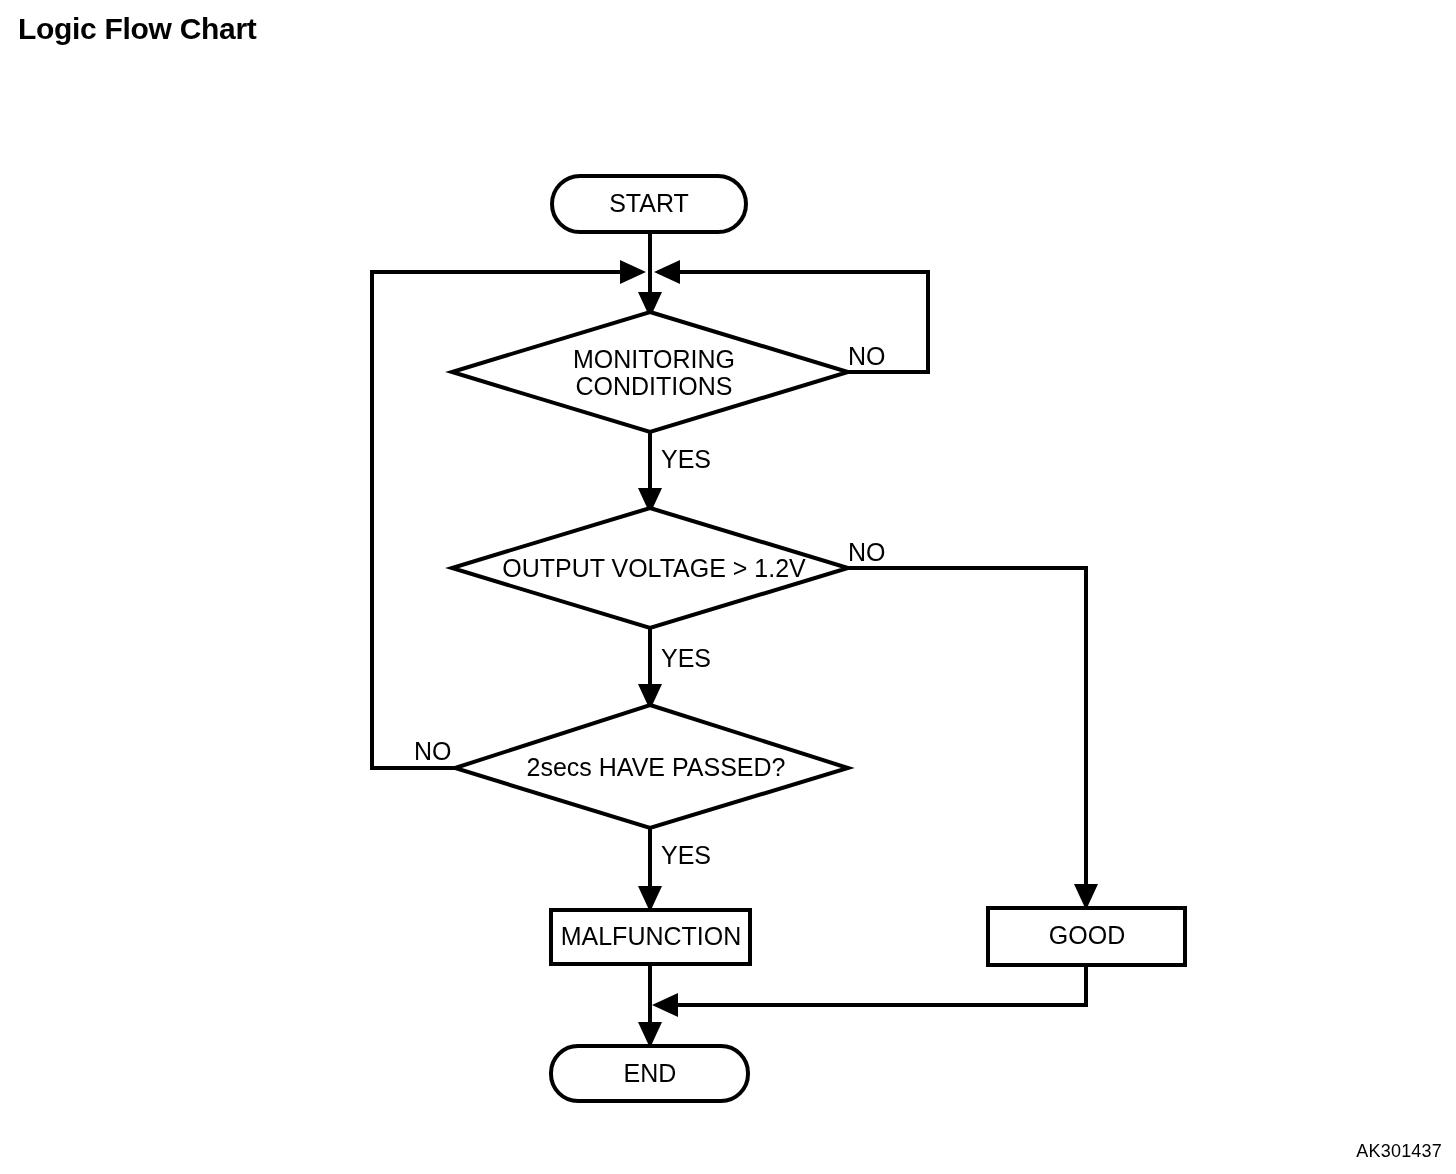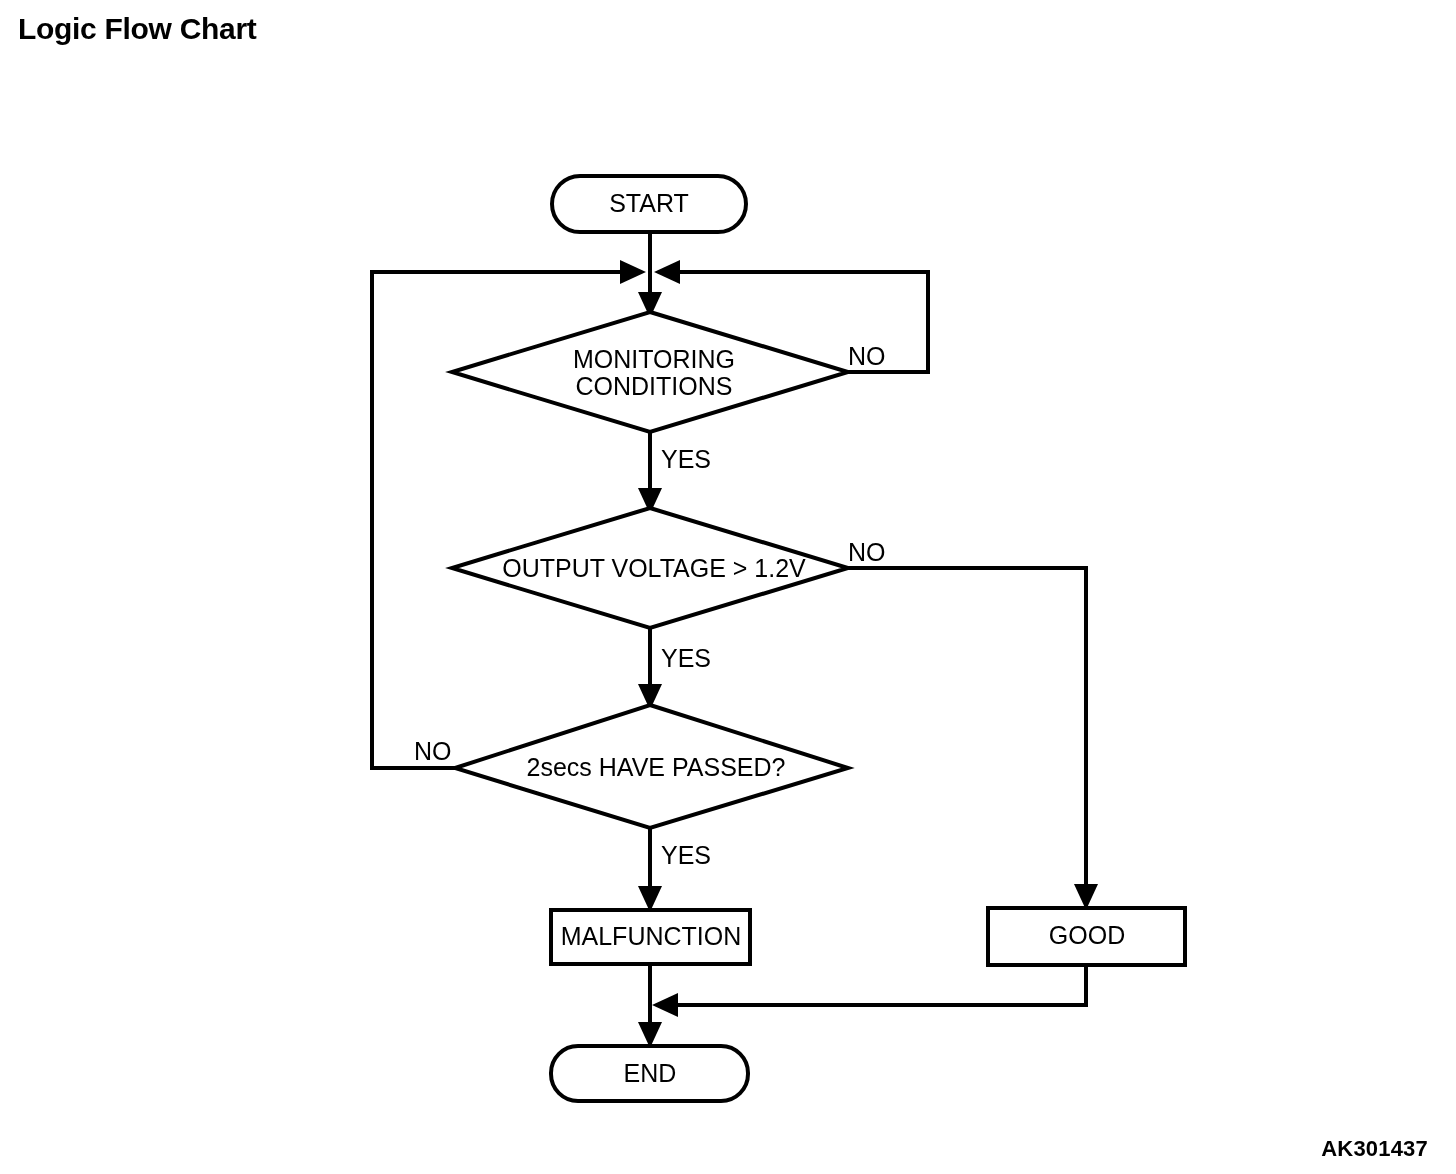--- a/index.html
+++ b/index.html
@@ -19,24 +19,24 @@
     position: absolute;
     left: 18px;
     top: 12px;
     font-size: 30px;
     font-weight: bold;
     letter-spacing: -0.3px;
     white-space: nowrap;
   }
   #watermark {
     position: absolute;
-    right: 28px;
+    right: 14px;
     bottom: 12px;
-    font-size: 22px;
-    font-weight: bold;
+    font-size: 18px;
+    font-weight: normal;
     letter-spacing: 0.2px;
   }
   #flow-svg {
     position: absolute;
     left: 0;
     top: 0;
     width: 1456px;
     height: 1174px;
   }
   .shape-stroke {

